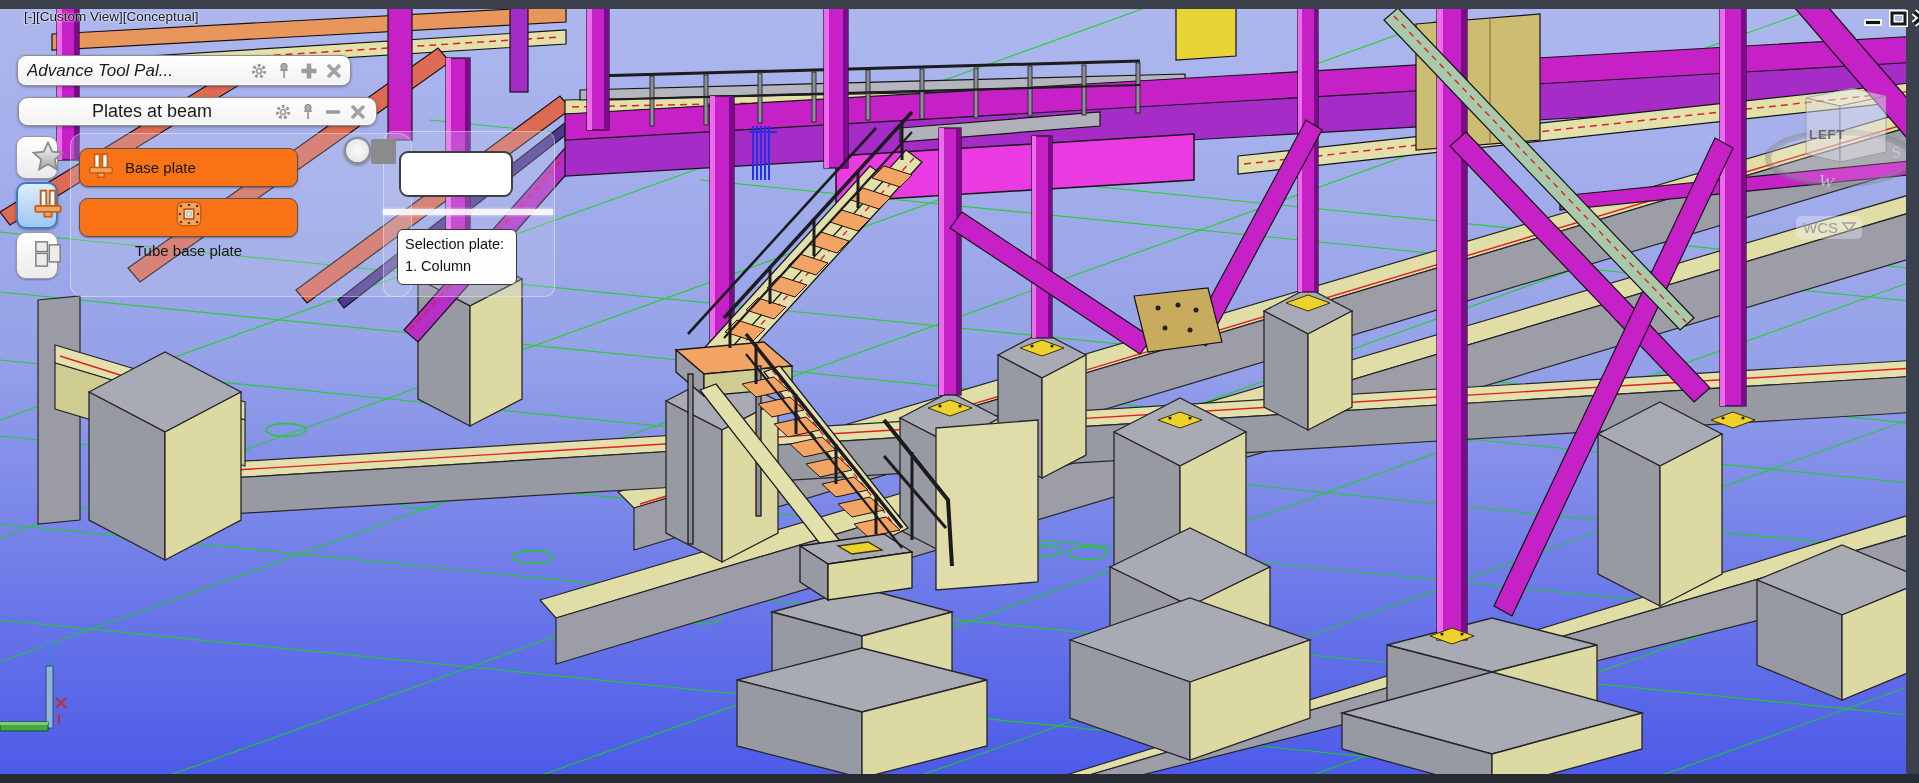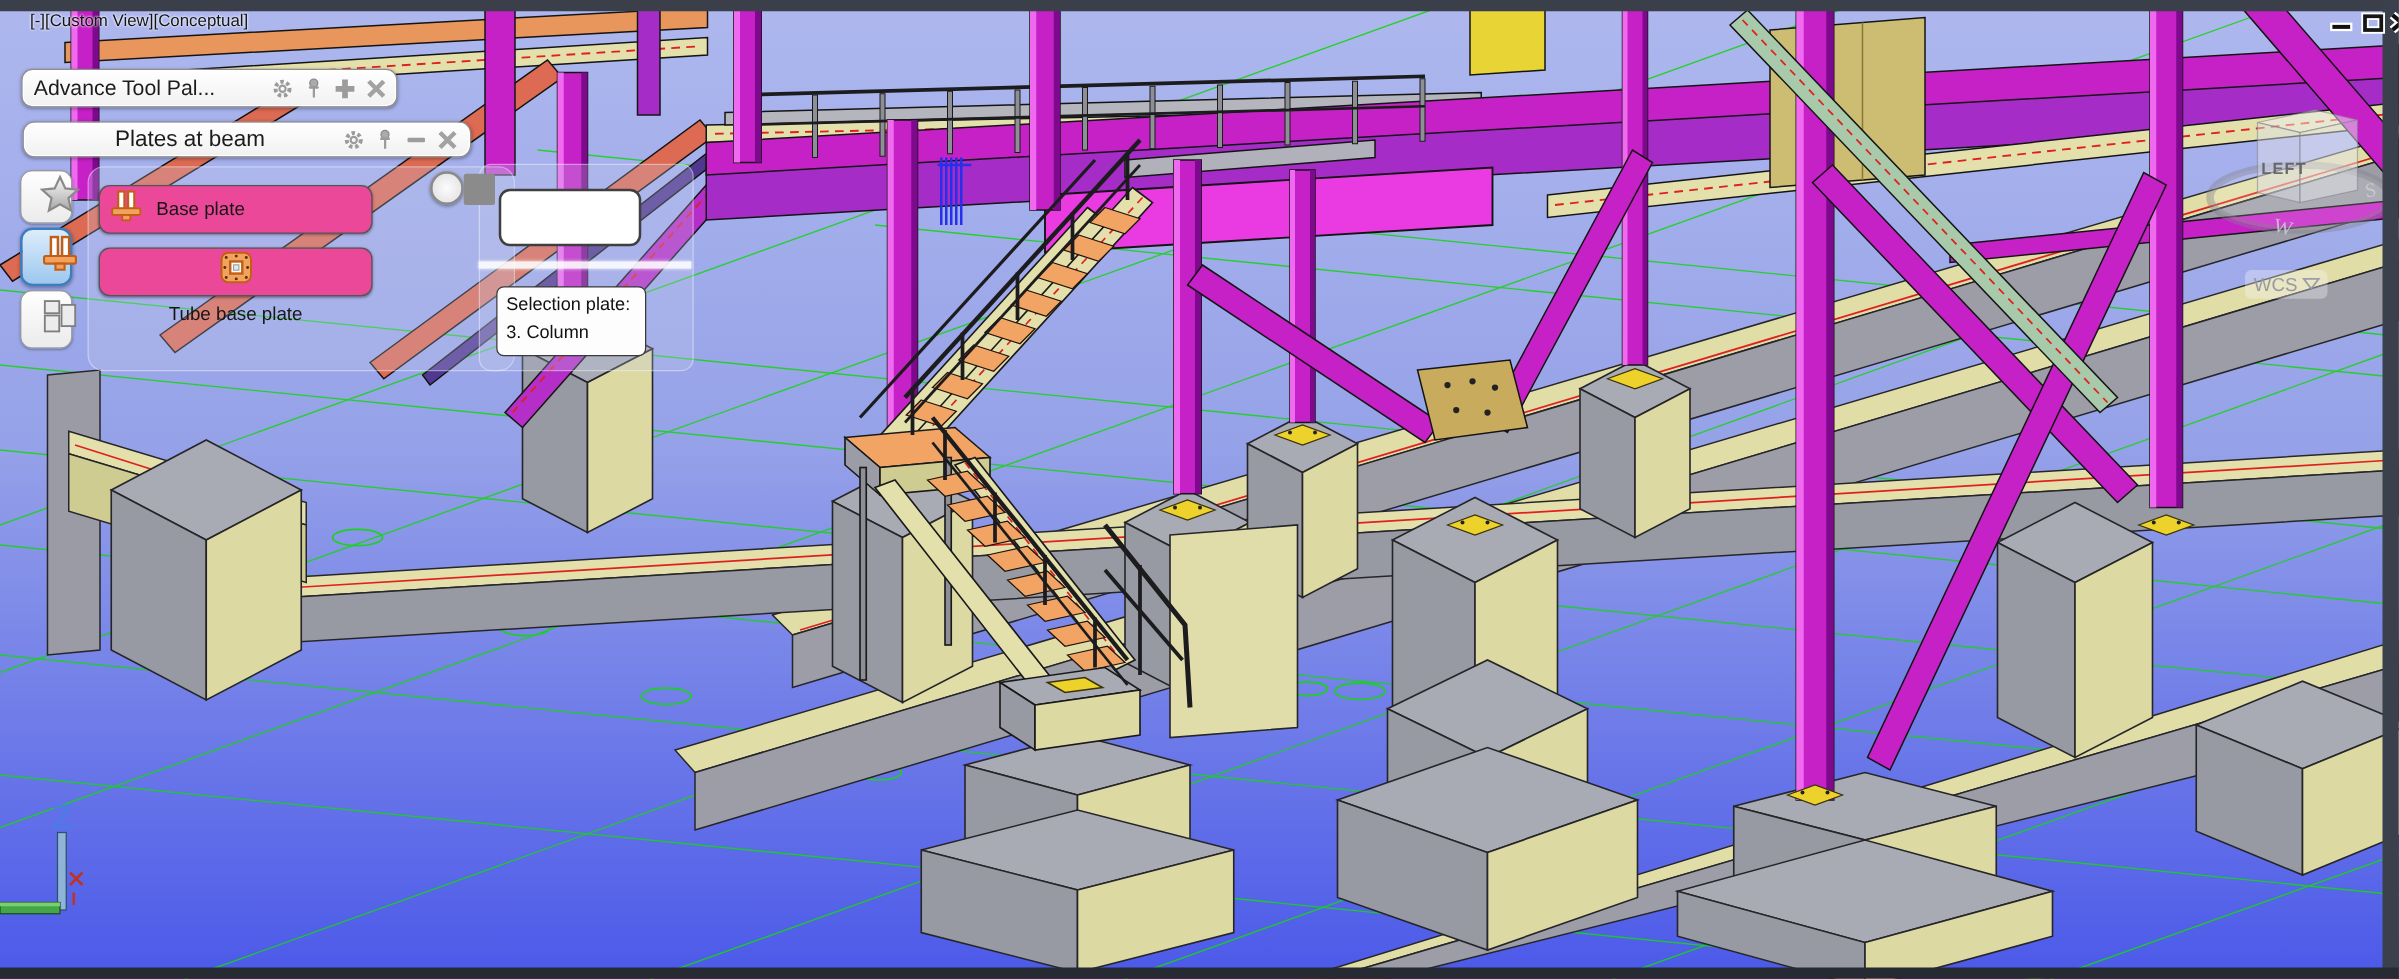--- a/index.html
+++ b/index.html
@@ -6,21 +6,21 @@
   #stage{position:relative;width:1919px;height:783px;overflow:hidden;
          font-family:"Liberation Sans",sans-serif;-webkit-font-smoothing:antialiased;}
   #scene{position:absolute;left:0;top:0;}
   
   .overlay{position:absolute;padding-left:22px;}
   #vp-label{left:2px;top:9px;font-size:13.5px;color:#141414;white-space:nowrap;
             text-shadow:0 0 2px rgba(255,255,255,.9),0 0 2px rgba(255,255,255,.9);}
   .pal-header{background:linear-gradient(#ffffff,#f1f1f1);border:1px solid #8d8d8d;
               border-radius:9px;box-shadow:0 1px 3px rgba(0,0,0,.35), inset 0 0 0 1px #fff;
               display:flex;align-items:center;box-sizing:border-box;}
-  #hdr1{left:17px;top:55px;width:301px;height:31px;padding:0 6px 0 9px;}
+  #hdr1{left:17px;top:55px;width:334px;height:31px;padding:0 6px 0 9px;font-style:italic;}
   #hdr1 .title{font-size:17px;color:#1c1c1c;flex:1;white-space:nowrap;overflow:hidden;}
   #hdr2{left:18px;top:97px;width:359px;height:29px;padding:0 8px;border-radius:10px;}
   #hdr2 .title{font-size:18px;color:#1c1c1c;flex:1;text-align:center;padding-left:4px;}
   .hicons{display:flex;align-items:center;gap:5px;}
   .icon18{width:20px;height:20px;display:inline-flex;align-items:center;justify-content:center;cursor:pointer;}
   .icon18 svg{display:block;}
   
   .glass{background:rgba(198,206,234,.26);border:1px solid rgba(255,255,255,.38);border-radius:13px;}
   #panelA{left:70px;top:133px;width:318px;height:162px;}
   #panelB{left:383px;top:131px;width:148px;height:164px;border-radius:10px;}
@@ -28,21 +28,21 @@
               box-shadow:0 0 3px rgba(255,255,255,.8);}
   
   .sbtn{left:16px;width:42px;box-sizing:border-box;border:1.5px solid #9a9a9a;border-radius:10px;
         background:linear-gradient(#ffffff,#ebebeb);display:flex;align-items:center;justify-content:center;
         box-shadow:0 1px 2px rgba(0,0,0,.3);cursor:pointer;}
   #sb-star{top:136px;height:43px;}
   #sb-active{top:182px;height:47px;border:2px solid #3d7dbd;
              background:linear-gradient(#dcedfb,#9dc7ef);box-shadow:0 1px 3px rgba(0,0,0,.35);}
   #sb-group{top:232px;height:47px;}
   
-  .trow{left:79px;width:219px;height:39px;background:#ec4899;border:1px solid #555;
+  .trow{left:79px;width:219px;height:39px;background:#f97316;border:1px solid #555;
         border-radius:9px;box-shadow:0 1px 2px rgba(0,0,0,.35);display:flex;align-items:center;
         box-sizing:border-box;padding:0 6px;gap:9px;cursor:pointer;}
   .trow .lbl{font-size:15px;color:#161616;white-space:nowrap;}
   #row1{top:148px;} #row2{top:198px;flex-direction:column;} #row3{top:246px;}
   
   #collapse{left:344px;top:137px;width:27px;height:27px;border-radius:50%;
             background:radial-gradient(#fcfcfc,#dedede);border:2px solid #8a8a8a;box-sizing:border-box;
             display:flex;align-items:center;justify-content:center;cursor:pointer;
             box-shadow:0 1px 3px rgba(0,0,0,.4);}
   #pin-line{left:371px;top:139px;width:3px;height:25px;background:#8b8b8b;border-radius:2px;}
@@ -550,21 +550,21 @@
 <div id="collapse" class="overlay">
   <svg width="15" height="15">
         <path d="M11 2 L4 7.5 L11 13 Z" fill="#4a4a4a"></path>
       </svg>
 </div>
 <div id="pin-line" class="overlay"></div>
 
 <input id="sel-input" class="overlay" type="text" value="" style="">
 <div id="sel-box" class="overlay">
   <div>Selection plate:</div>
-  <div>3. Column</div>
+  <div>1. Column</div>
 </div>
 
 <div id="btn-min" class="overlay winbtn">
   <svg width="22" height="12">
         <rect x="2" y="3" width="16" height="5" fill="#111" stroke="#fff" stroke-width="1.8"></rect>
       </svg>
 </div>
 <div id="btn-max" class="overlay winbtn">
   <svg width="22" height="20">
     <rect x="4" y="4" width="13" height="11" fill="none" stroke="#fff" stroke-width="6"></rect>

